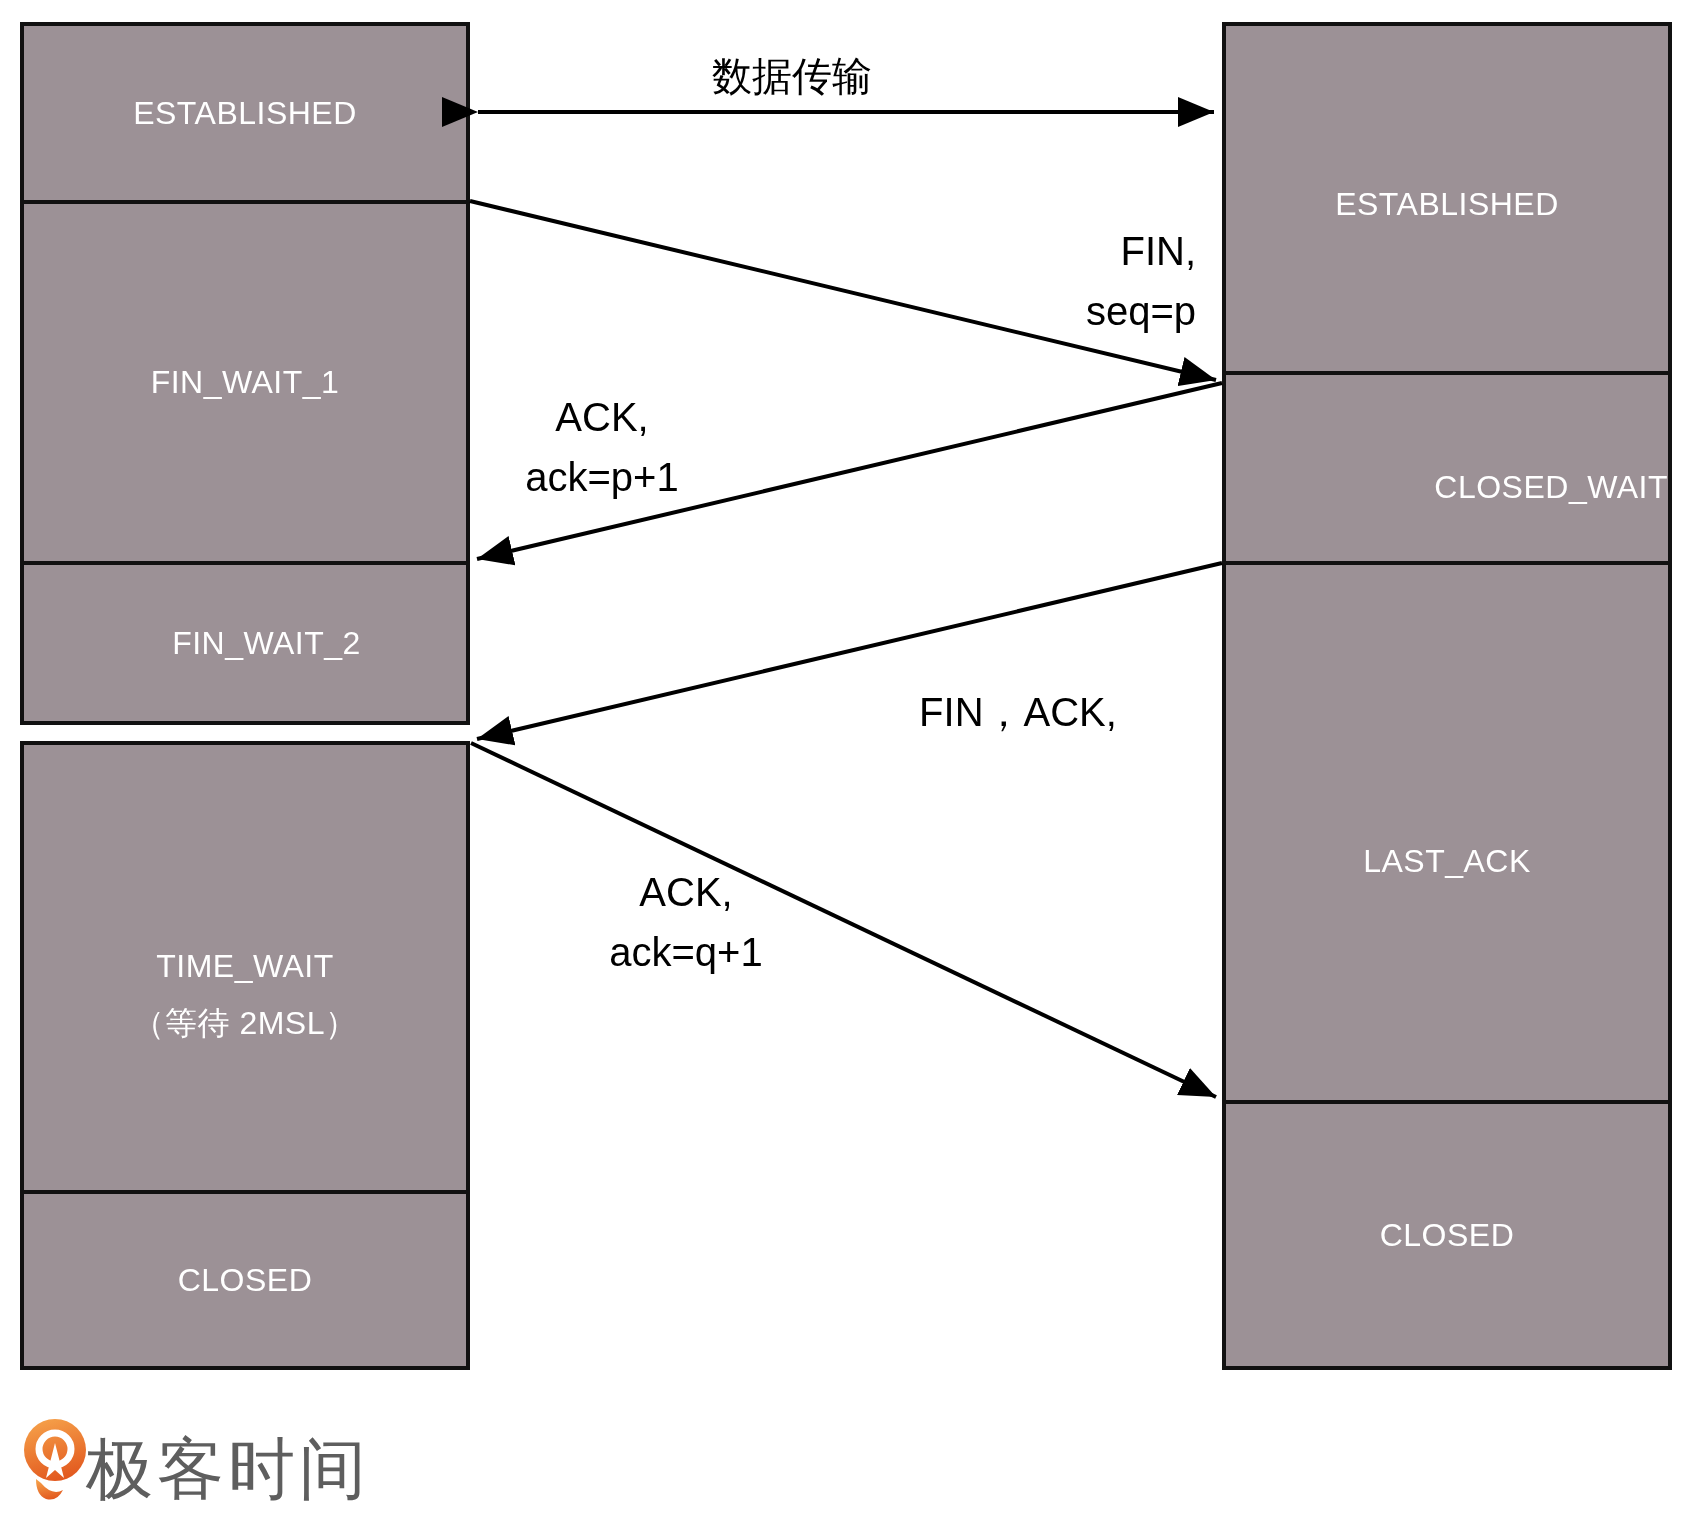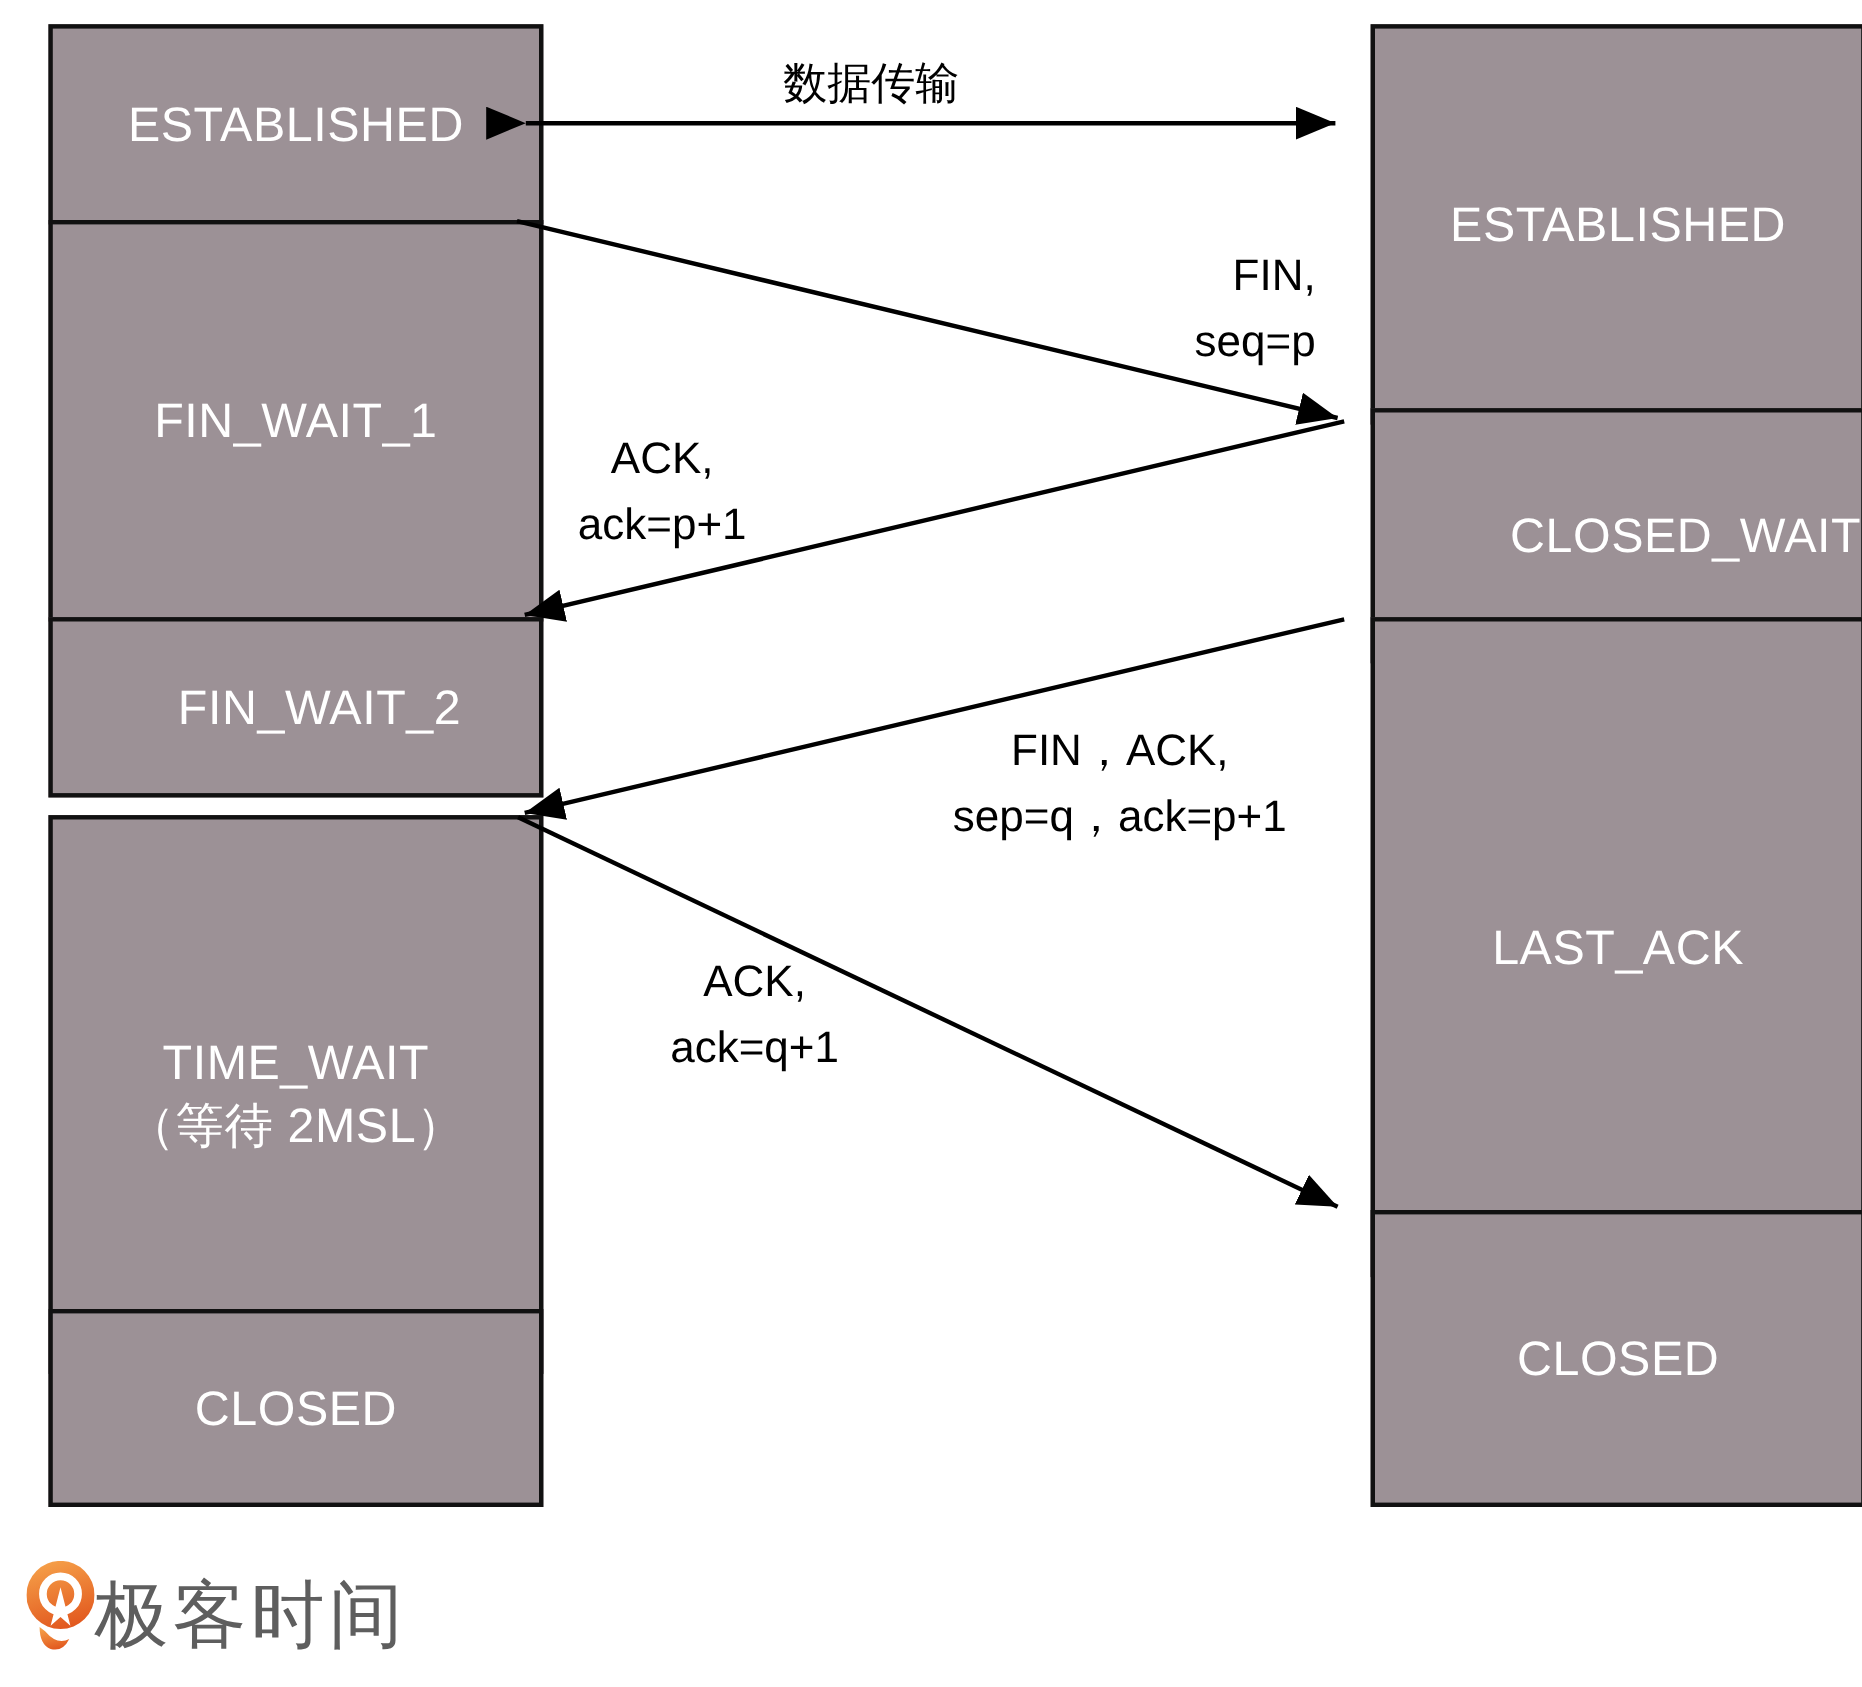--- a/index.html
+++ b/index.html
@@ -16,23 +16,22 @@
   body{background:var(--page-bg);font-family:"Liberation Sans",sans-serif;}
   .page{
     position:relative;width:1693px;height:1534px;background:var(--page-bg);overflow:hidden;
   }
   .cell{
     position:absolute;box-sizing:border-box;
     background:var(--box-fill);
     border:4px solid var(--box-border);
     color:var(--box-text);
     display:flex;flex-direction:column;align-items:center;justify-content:center;
-    font-size:44px;line-height:57px;letter-spacing:0.5px;
+    font-size:32px;line-height:57px;letter-spacing:0.5px;
     text-align:center;
-    margin-left:24px;
   }
   .col-client{left:20px;width:450px;}
   .col-server{left:1222px;width:450px;}
   .svg-overlay{position:absolute;left:0;top:0;pointer-events:none;}
   .arrow-label{
     position:absolute;transform:translate(-50%,-50%);
     color:var(--arrow);font-size:40px;line-height:60px;text-align:center;white-space:nowrap;
   }
   .logo{position:absolute;left:24px;top:1419px;display:flex;align-items:center;}
   .logo-text{
@@ -95,21 +94,20 @@
     <span>seq=p</span>
   </div>
 
   <div class="arrow-label" style="left:602px;top:447px;">
     <span>ACK,</span><br>
     <span>ack=p+1</span>
   </div>
 
   <div class="arrow-label" style="left:1018px;top:712px;">
     <span>FIN，ACK,</span><br>
-    <span>sep=q，ack=p+1</span>
   </div>
 
   <div class="arrow-label" style="left:686px;top:922px;">
     <span>ACK,</span><br>
     <span>ack=q+1</span>
   </div>
 
   <div class="logo">
     <svg width="62" height="86" viewBox="0 0 62 86">
       <defs>

